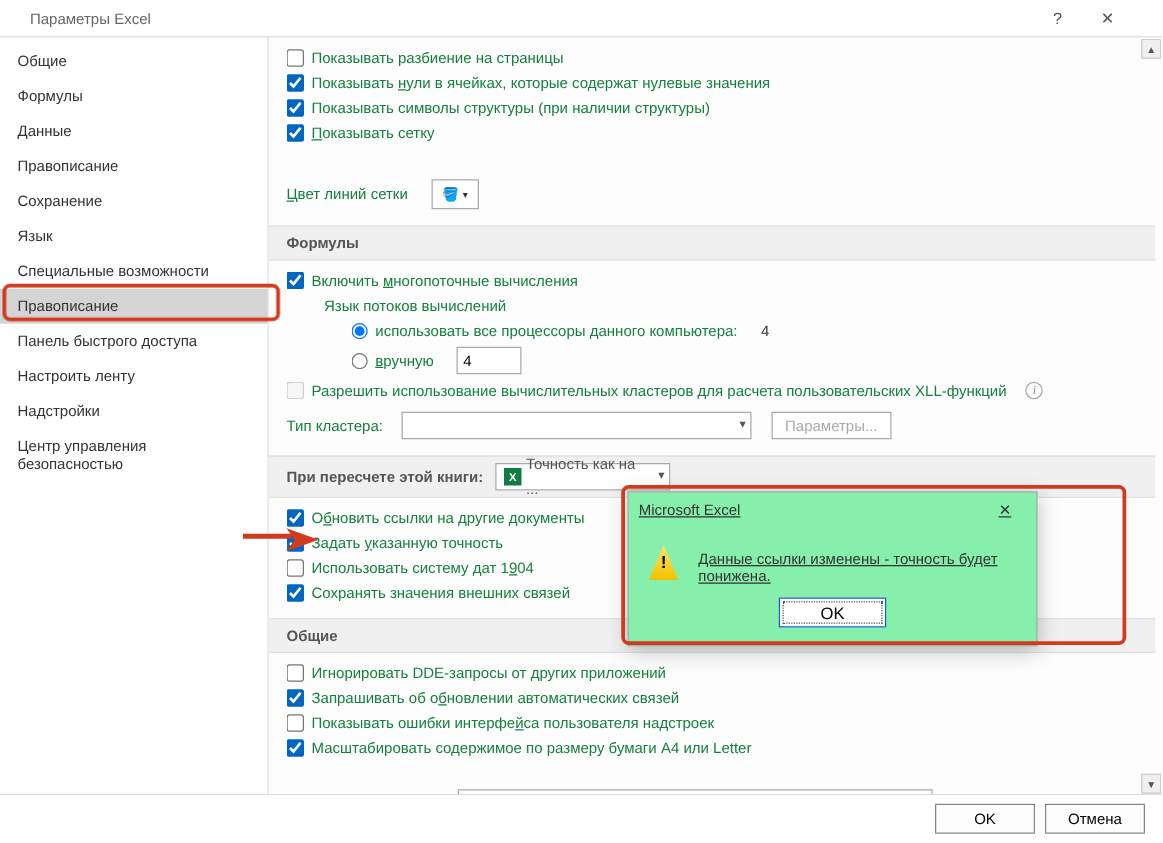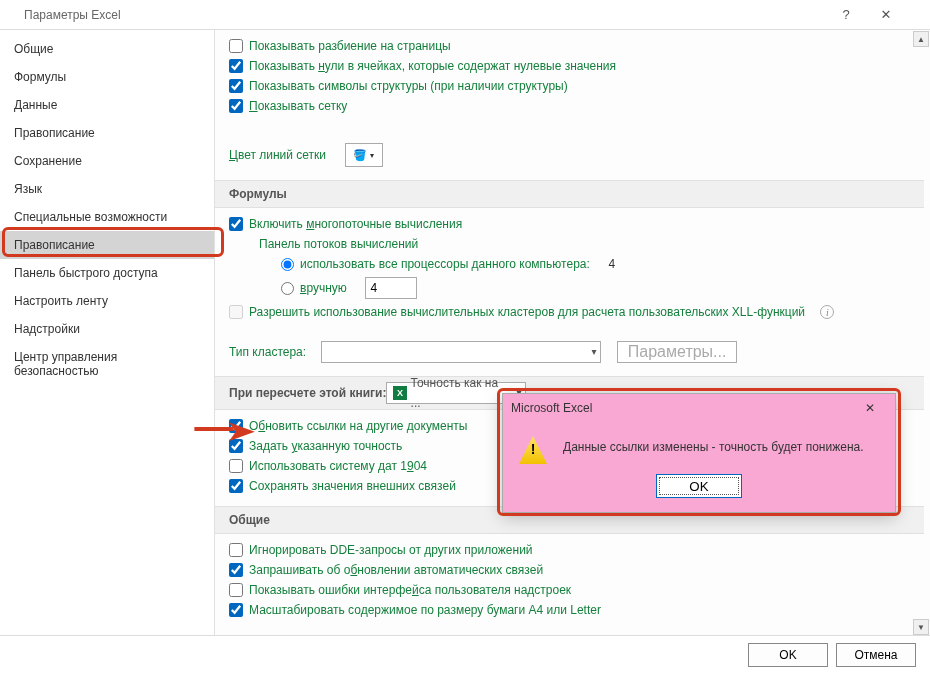--- a/index.html
+++ b/index.html
@@ -21,49 +21,49 @@
 .section-body { padding: 6px 14px 10px 14px; }
 .row { display: flex; align-items: center; gap: 6px; padding: 3px 0; }
 .row .lbl { color: #15803d; text-align: center; }
 .row.sub { padding-left: 30px; }
 .row.subsub { padding-left: 52px; }
 input[type=checkbox] { width: 14px; height: 14px; accent-color: #0067c0; }
 input[type=radio] { width: 13px; height: 13px; }
 .underlined-char { text-decoration: underline; }
 .dropdown { border: 1px solid #aaa; height: 22px; line-height: 20px; padding: 0 20px 0 6px; background: #fff; position: relative; font-size: 12px; display: inline-flex; align-items: center; }
 .dropdown::after { content: "▾"; position: absolute; right: 4px; color: #555; font-size: 10px; }
-.btn-small { border: 1px solid #aaa; height: 22px; padding: 0 10px; background: #fff; cursor: default; font-size: 16px; }
+.btn-small { border: 1px solid #aaa; height: 22px; padding: 0 10px; background: #fff; cursor: default; font-size: 12px; }
 .spinner { border: 1px solid #aaa; height: 22px; width: 52px; padding: 0 4px; font-size: 12px; }
 .textfield { border: 1px solid #aaa; height: 22px; width: 380px; padding: 0 4px; }
 .disabled-text { color: #aaa; }
 .info-icon { color: #888; font-style: italic; font-family: Georgia, serif; border: 1px solid #aaa; border-radius: 50%; width: 14px; height: 14px; display: inline-flex; align-items: center; justify-content: center; font-size: 10px; }
 .paint-btn { border: 1px solid #aaa; width: 38px; height: 24px; display: inline-flex; align-items: center; justify-content: center; font-size: 11px; gap: 3px; background: #fff; }
 .excel-ico { width: 14px; height: 14px; background: #107c41; color: #fff; font-size: 9px; font-weight: bold; display: inline-flex; align-items: center; justify-content: center; margin-right: 4px; }
 
 .arrow { position: absolute; left: 230px; top: 416px; color: #d13a1f; font-size: 26px; font-weight: bold; transform: scaleX(1.3); pointer-events: none; }
 .arrow::before { content: ""; position: absolute; left: -25px; top: 11px; width: 30px; height: 4px; background: #d13a1f; }
 
-.dialog { position: absolute; left: 502px; top: 393px; width: 394px; background: #f9a8d4; border: 1px solid #aaa; box-shadow: 0 4px 16px rgba(0,0,0,0.25); }
+.dialog { position: absolute; left: 502px; top: 393px; width: 328px; background: #86efac; border: 1px solid #aaa; box-shadow: 0 4px 16px rgba(0,0,0,0.25); text-decoration: underline; }
 .dialog .dtitle { display: flex; align-items: center; height: 28px; padding: 0 8px; font-size: 12px; }
 .dialog .dtitle .dt { flex: 1; }
 .dialog .dtitle .dx { width: 34px; text-align: center; font-size: 12px; cursor: default; }
 .dialog .dbody { display: flex; align-items: flex-start; gap: 16px; padding: 14px 16px 10px 16px; }
 .dialog .warn { width: 28px; height: 28px; background: linear-gradient(#ffe066, #f2c200); clip-path: polygon(50% 0, 100% 100%, 0 100%); position: relative; }
 .dialog .warn::after { content: "!"; position: absolute; left: 0; top: 5px; width: 100%; text-align: center; color: #000; font-weight: bold; font-size: 14px; }
 .dialog .dbtns { text-align: center; padding: 0 0 14px 0; }
 .dialog .dbtns button { border: 1px solid #0067c0; outline: 1px dotted #555; outline-offset: -4px; width: 86px; height: 24px; background: #fff; cursor: default; }
 .dialog-highlight { position: absolute; left: 497px; top: 388px; width: 404px; height: 128px; border: 3px solid #d13a1f; border-radius: 6px; pointer-events: none; }
 
 .footer { height: 38px; border-top: 1px solid #ddd; display: flex; align-items: center; justify-content: flex-end; gap: 8px; padding: 0 14px; }
 .footer button { width: 80px; height: 24px; border: 1px solid #888; background: #fdfdfd; cursor: default; font-size: 12px; }
 
 .scrollbar-up { position: absolute; right: 1px; top: 31px; width: 16px; height: 16px; border: 1px solid #ccc; background: #f0f0f0; display: flex; align-items: center; justify-content: center; font-size: 8px; color: #555; }
 .scrollbar-dn { position: absolute; right: 1px; bottom: 39px; width: 16px; height: 16px; border: 1px solid #ccc; background: #f0f0f0; display: flex; align-items: center; justify-content: center; font-size: 8px; color: #555; }
 
-.pair { display:flex; align-items:center; background:#f0f0f0; border-top:1px solid #e0e0e0; border-bottom:1px solid #e0e0e0; padding:5px 14px; font-weight:bold; color:#555; }
+.pair { display:flex; align-items:center; gap:10px; background:#f0f0f0; border-top:1px solid #e0e0e0; border-bottom:1px solid #e0e0e0; padding:5px 14px; font-weight:bold; color:#555; }
 </style>
 </head>
 <body>
 
 <div class="titlebar">
   <span class="title">Параметры Excel</span>
   <span class="btn">?</span>
   <span class="btn">✕</span>
 </div>
 
@@ -112,26 +112,26 @@
         </div>
       </div>
 
       <div class="section-head">Формулы</div>
       <div class="section-body">
         <div class="row">
             <input type="checkbox" checked="" style="">
             <span class="lbl">Включить <span class="underlined-char">м</span>ногопоточные вычисления</span>
           </div>
         <div class="row sub">
-            <span class="lbl">Панель потоков вычислений</span>
+            <span class="lbl">Язык потоков вычислений</span>
           </div>
         <div class="row subsub"><input type="radio" name="thr" checked="" style=""><span class="lbl">использовать все процессоры данного компьютера:</span>&nbsp;&nbsp;<span>4</span></div>
         <div class="row subsub"><input type="radio" name="thr" style=""><span class="lbl"><span class="underlined-char">в</span>ручную</span>&nbsp;&nbsp;<input class="spinner" value="4" style=""></div>
         <div class="row"><input type="checkbox" disabled="" style=""><span class="lbl disabled-text">Разрешить использование вычислительных кластеров для расчета пользовательских XLL-функций</span>&nbsp;<span class="info-icon">i</span></div>
-        <div class="row" style="margin-top:16px">
+        <div class="row" style="margin-top:4px">
           <span class="lbl">Тип кластера:</span>&nbsp;
           <span class="dropdown" style="width:280px"></span>&nbsp;
           <button class="btn-small disabled-text" disabled="">Параметры...</button>
         </div>
       </div>
 
       <div class="pair">
         <span>При пересчете этой книги:</span>
         <span class="dropdown" style="width:140px;font-weight:normal;background:#fff">
             <span class="excel-ico">X</span>

